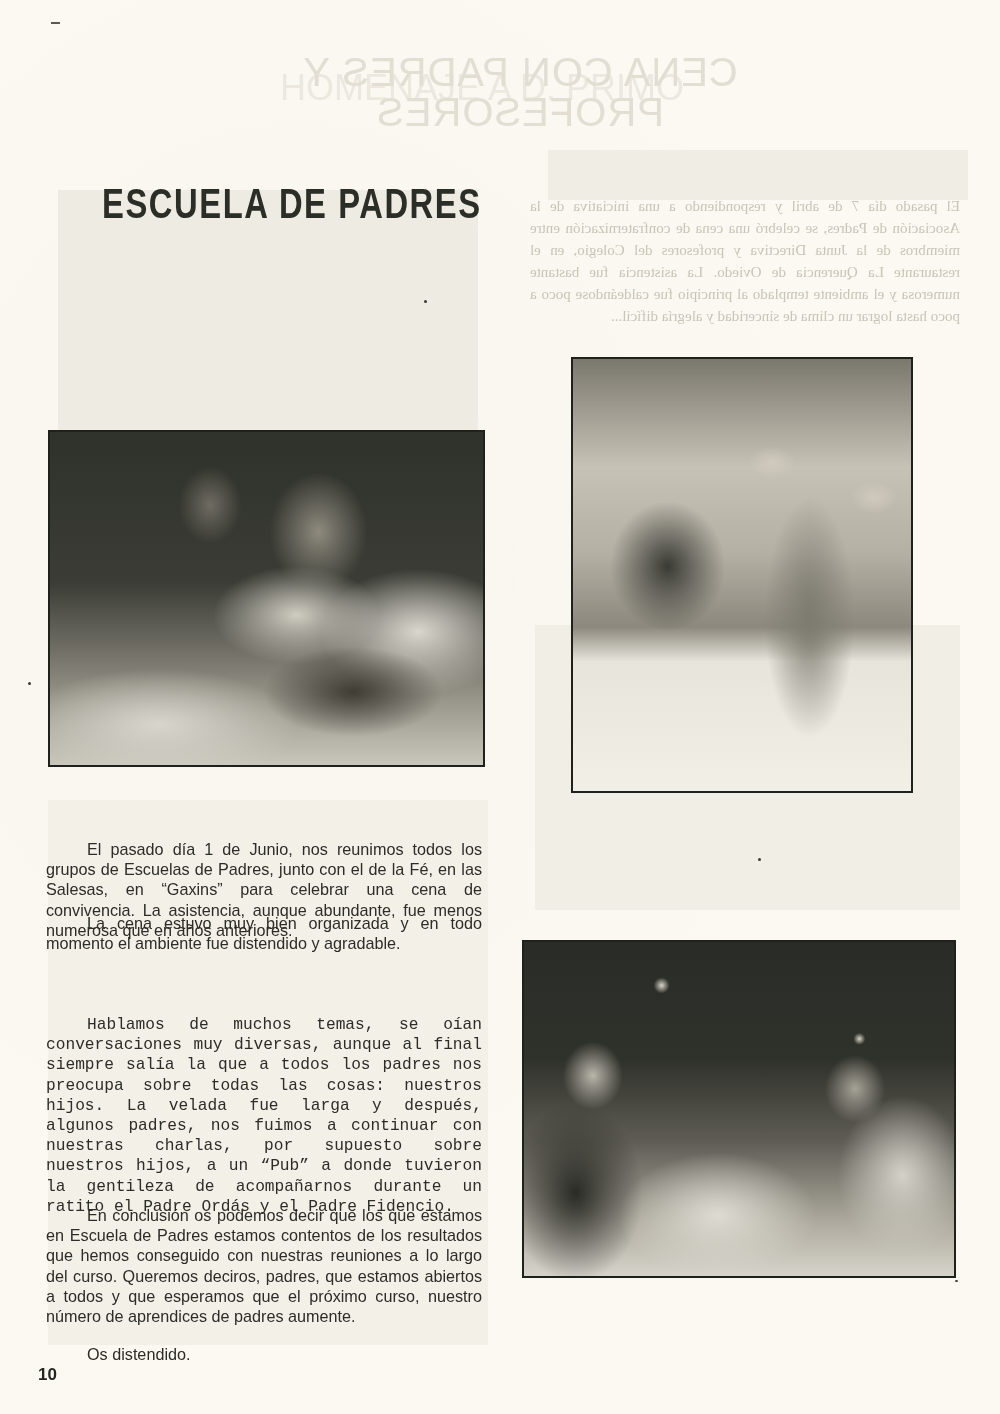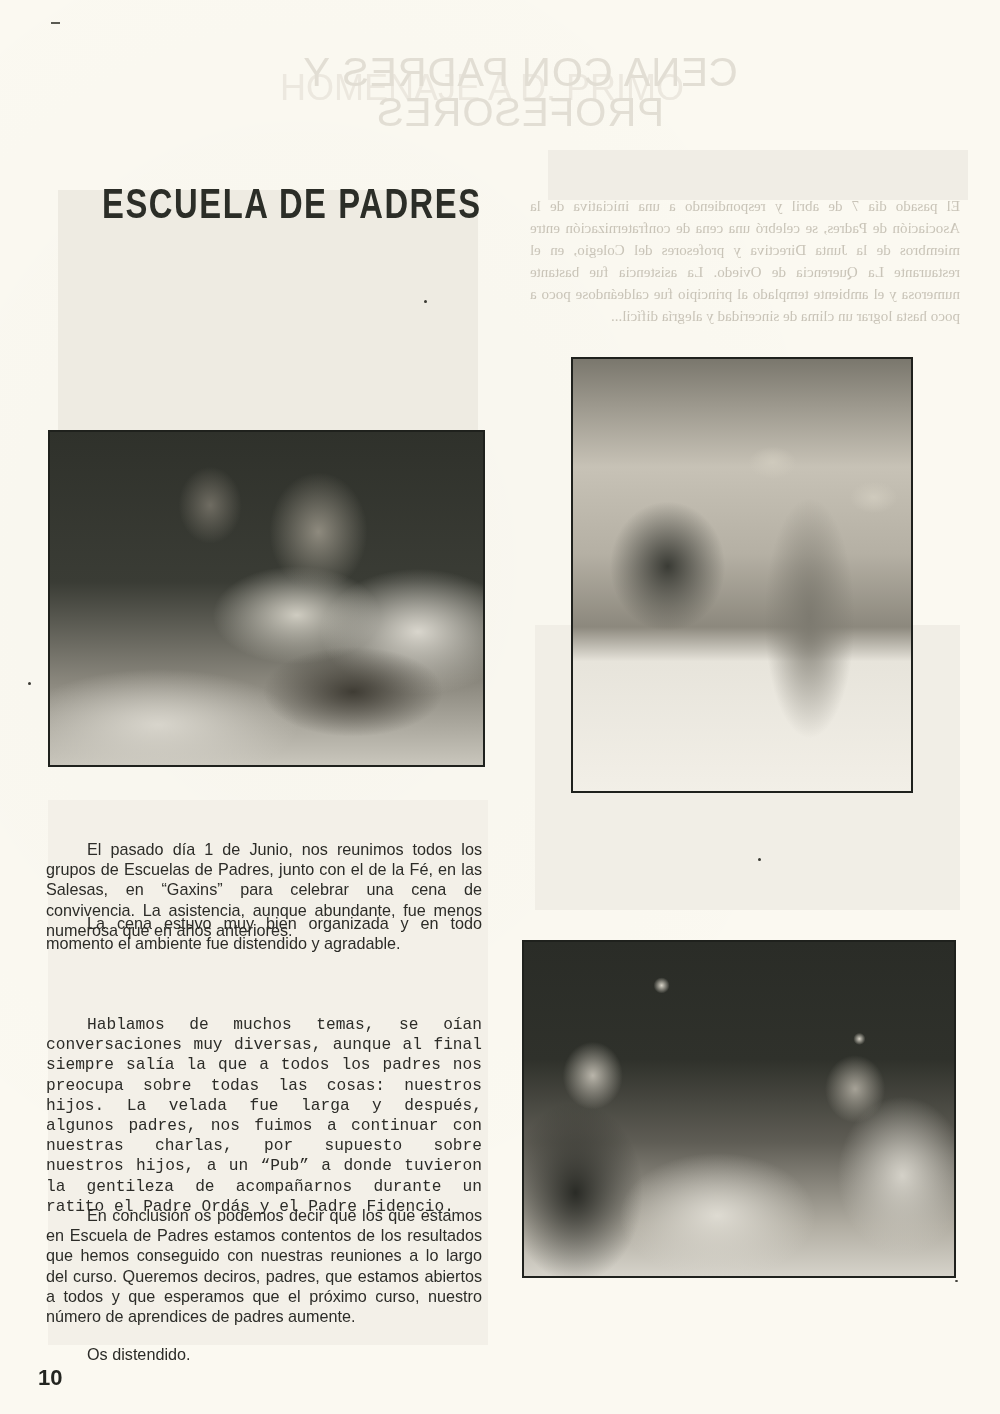--- a/index.html
+++ b/index.html
@@ -145,21 +145,21 @@
     .para-3 { top: 1013px; font-family: Liberation Mono, monospace; }
     .para-4 { top: 1203px; }
     .para-5 { top: 1342px; }
 
     .page-number {
       position: absolute;
       left: 38px;
       top: 1365px;
       font-family: "Liberation Sans", sans-serif;
       font-weight: 700;
-      font-size: 22px;
+      font-size: 17px;
       color: #232520;
     }
     .speck {
       position: absolute;
       background: #3a3a33;
       border-radius: 50%;
     }
     .dash-mark {
       position: absolute;
       left: 51px;

